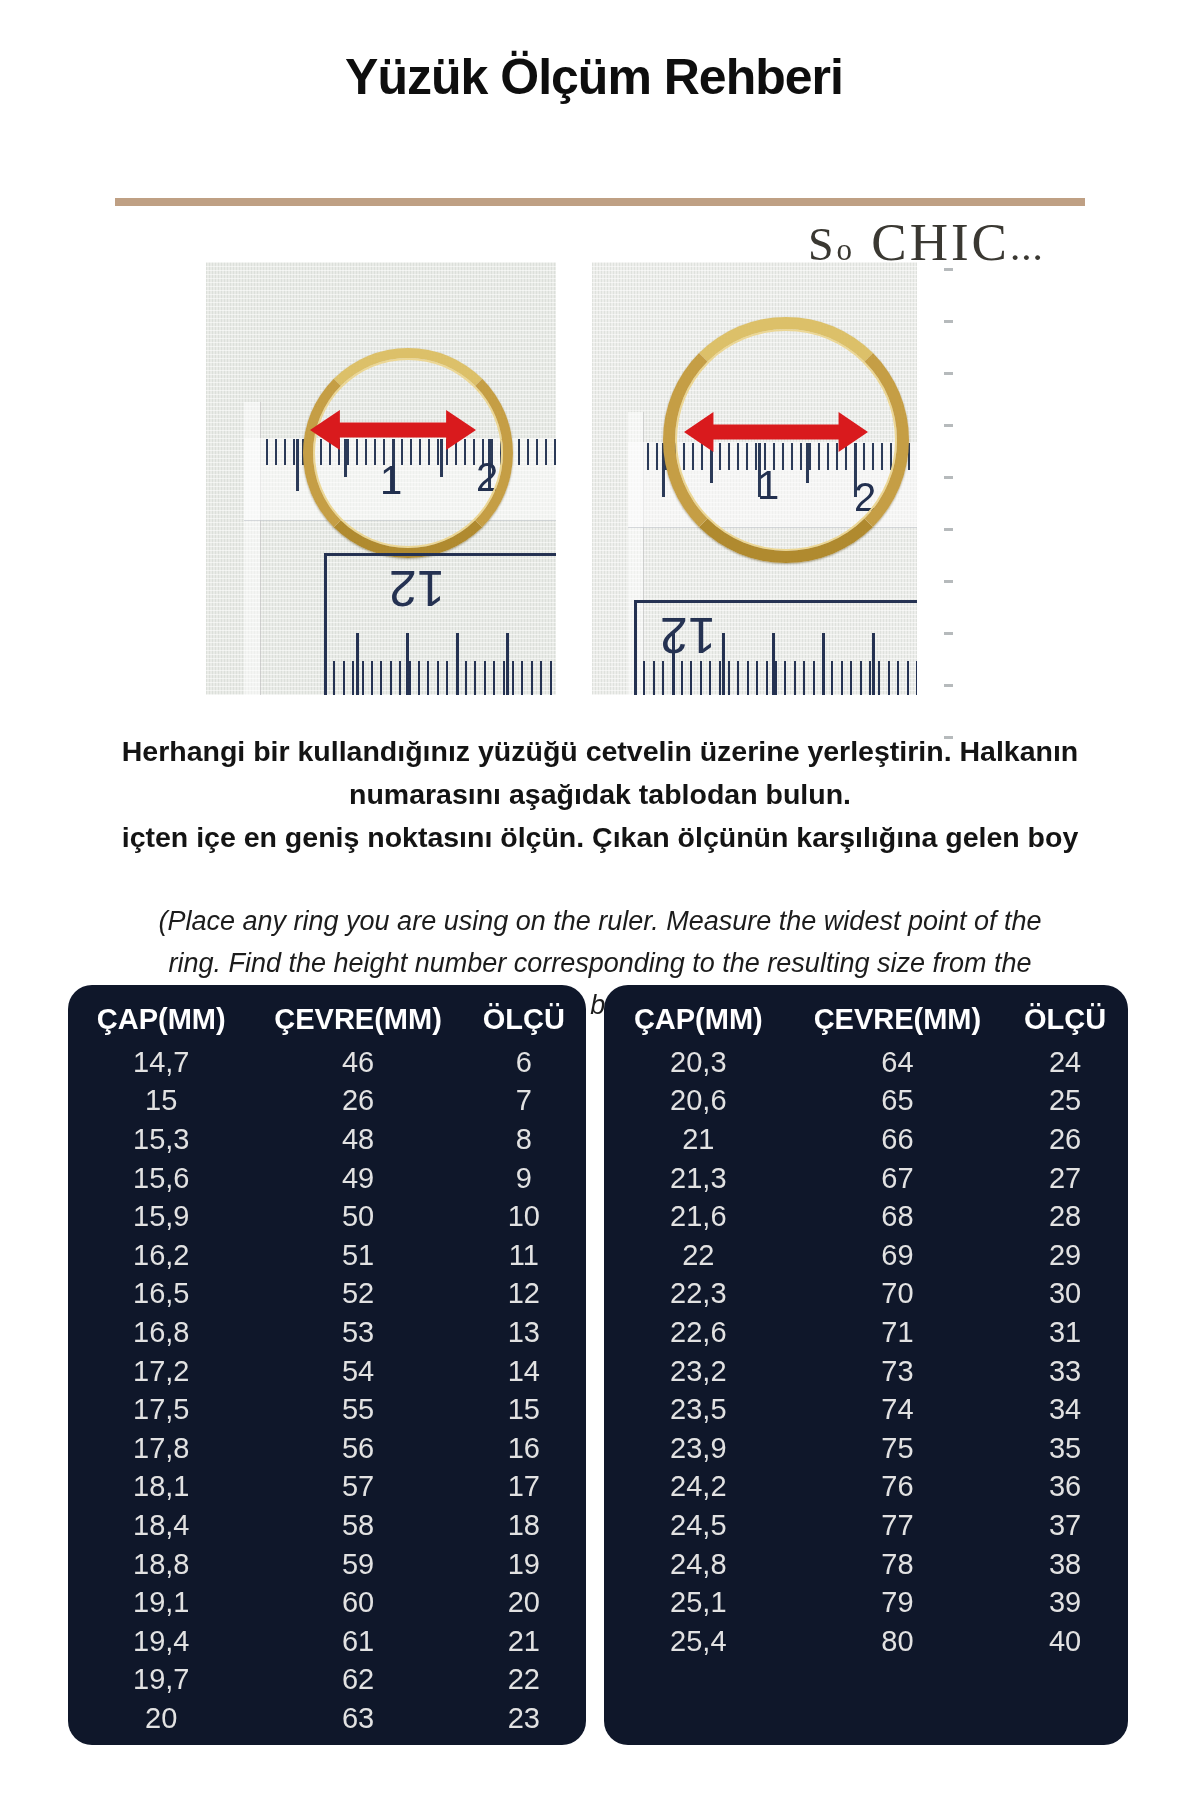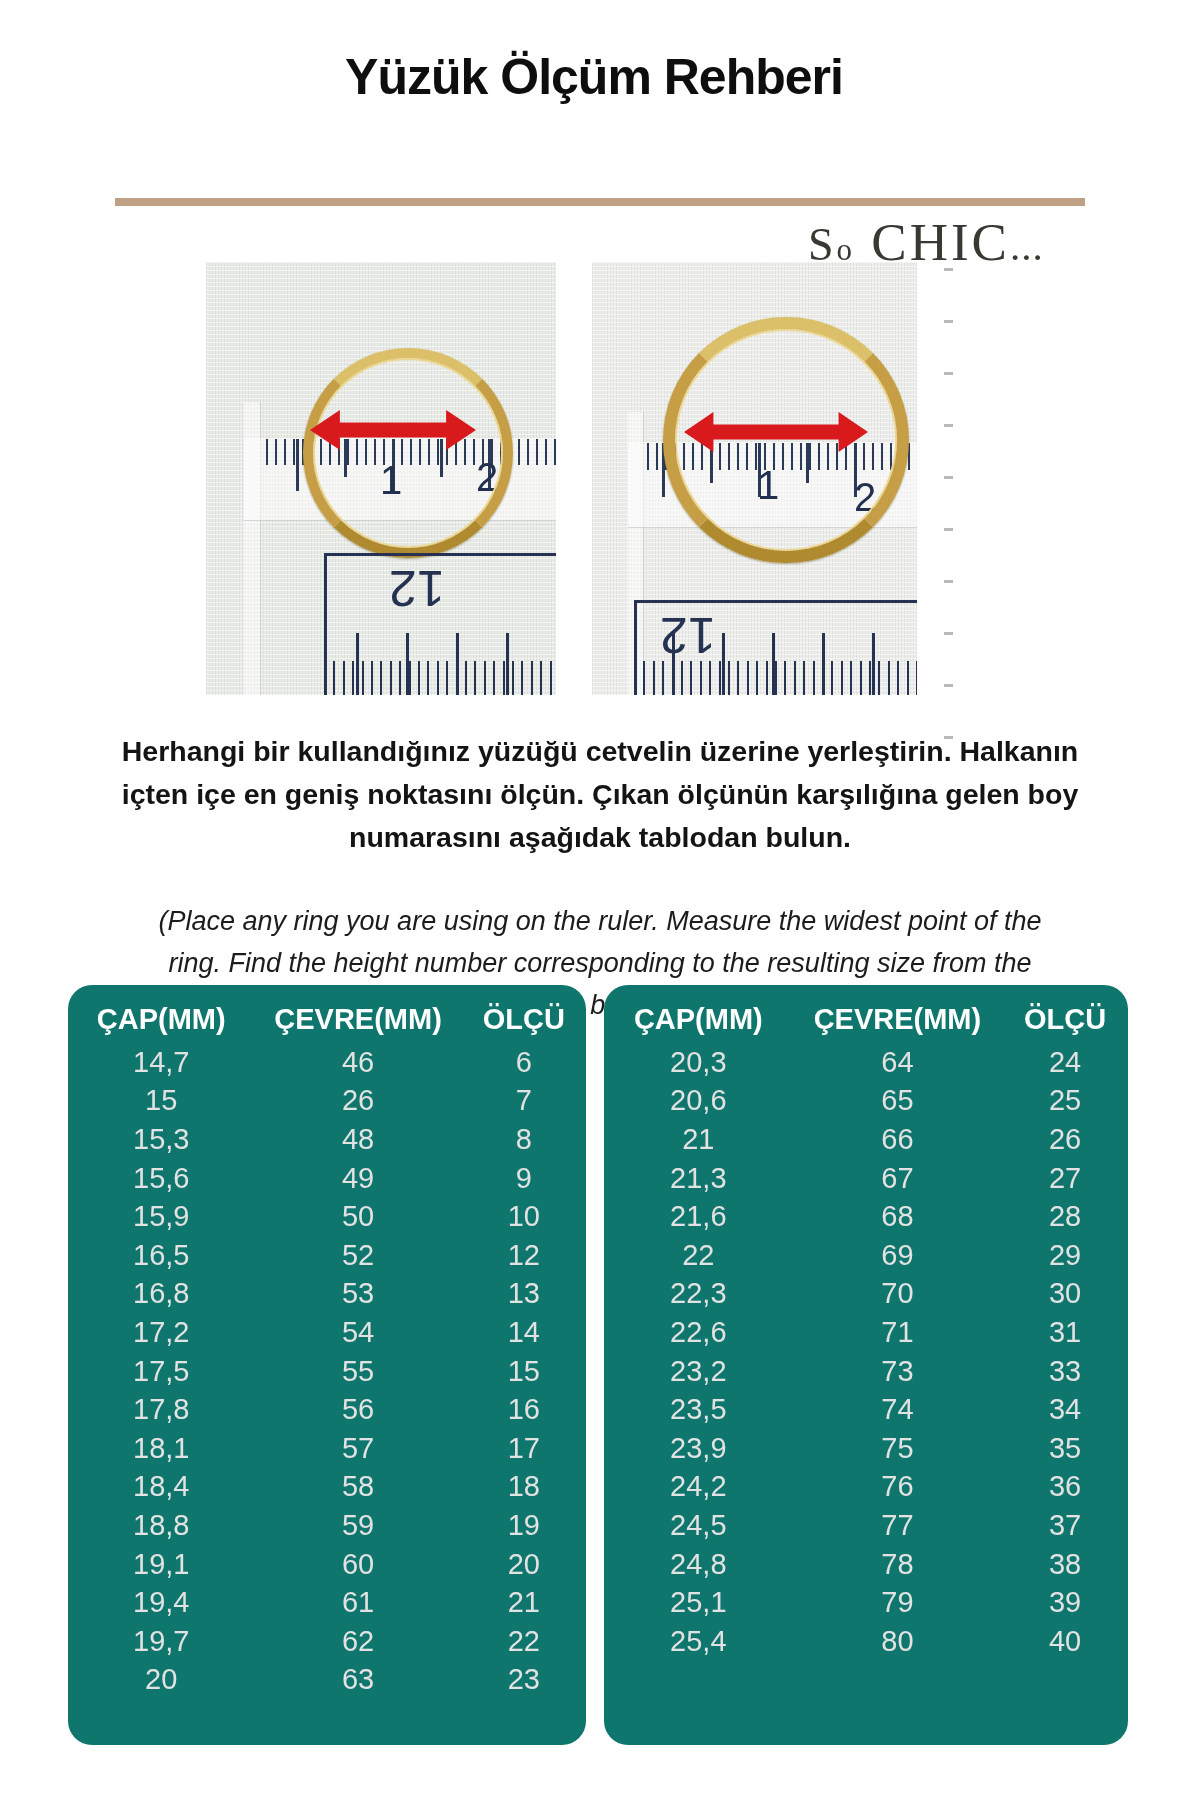--- a/index.html
+++ b/index.html
@@ -49,21 +49,21 @@
   .dash-col{position:absolute;left:944px;top:268px;width:10px;}
   .dash{width:9px;height:3px;background:#b6babc;margin-bottom:49px;}
 
   
   .tr-text{position:absolute;top:730px;left:40px;width:1120px;text-align:center;
            font-size:28.5px;line-height:43px;font-weight:700;color:#141414;}
   .en-text{position:absolute;top:900px;left:40px;width:1120px;text-align:center;
            font-size:27px;line-height:42px;font-style:italic;color:#1c1c1c;}
 
   
-  .size-table{position:absolute;top:985px;height:760px;background:#0f766e;border-radius:24px;
+  .size-table{position:absolute;top:985px;height:760px;background:#0f172a;border-radius:24px;
               overflow:hidden;box-sizing:border-box;padding-top:10px;color:#ffffff;}
   #table-left{left:68px;width:518px;}
   #table-right{left:604px;width:524px;}
   .t-head{display:grid;grid-template-columns:36% 40% 24%;height:48px;align-items:center;
           font-size:29px;font-weight:700;}
   .t-head div{text-align:center;}
   .t-row{display:grid;grid-template-columns:36% 40% 24%;height:38.6px;align-items:center;
          font-size:29px;font-weight:400;color:#e2e2e2;}
   .t-cell{text-align:center;}
 </style>
@@ -130,22 +130,22 @@
       <div class="dash"></div>
       <div class="dash"></div>
       <div class="dash"></div>
       <div class="dash"></div>
       <div class="dash"></div>
       <div class="dash"></div>
     </div>
 
   <div class="tr-text">
     <div>Herhangi bir kullandığınız yüzüğü cetvelin üzerine yerleştirin. Halkanın</div>
+    <div>numarasını aşağıdak tablodan bulun.</div>
     <div>içten içe en geniş noktasını ölçün. Çıkan ölçünün karşılığına gelen boy</div>
-    <div>numarasını aşağıdak tablodan bulun.</div>
   </div>
   <div class="en-text">
     <div>(Place any ring you are using on the ruler. Measure the widest point of the</div>
     <div>ring. Find the height number corresponding to the resulting size from the</div>
     <div>table below.)</div>
   </div>
 
   <div class="size-table" id="table-left">
     <div class="t-head">
       <div>ÇAP(MM)</div>
@@ -172,20 +172,25 @@
           <div class="t-cell">15,6</div>
           <div class="t-cell">49</div>
           <div class="t-cell">9</div>
         </div>
         <div class="t-row">
           <div class="t-cell">15,9</div>
           <div class="t-cell">50</div>
           <div class="t-cell">10</div>
         </div>
         <div class="t-row">
+          <div class="t-cell">16,2</div>
+          <div class="t-cell">51</div>
+          <div class="t-cell">11</div>
+        </div>
+        <div class="t-row">
           <div class="t-cell">16,5</div>
           <div class="t-cell">52</div>
           <div class="t-cell">12</div>
         </div>
         <div class="t-row">
           <div class="t-cell">16,8</div>
           <div class="t-cell">53</div>
           <div class="t-cell">13</div>
         </div>
         <div class="t-row">

